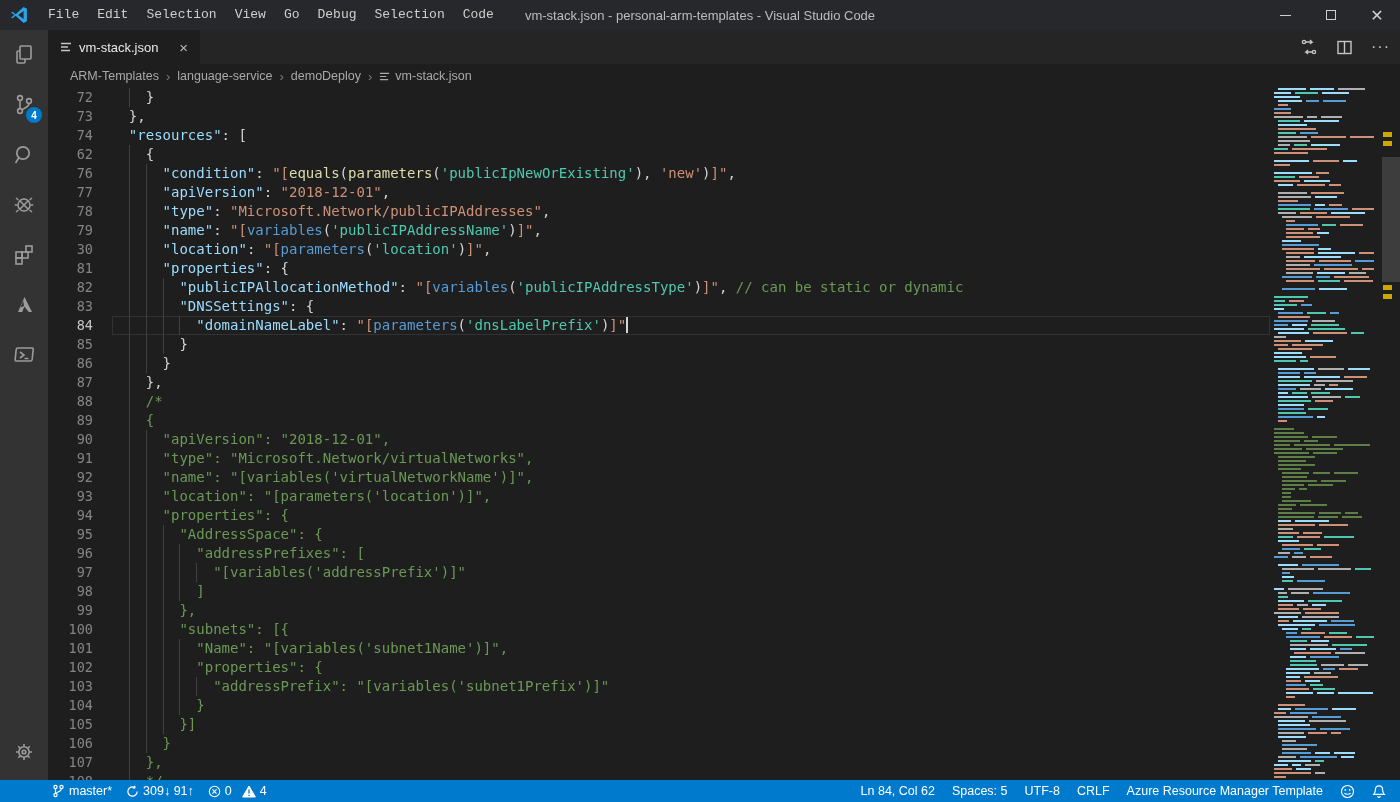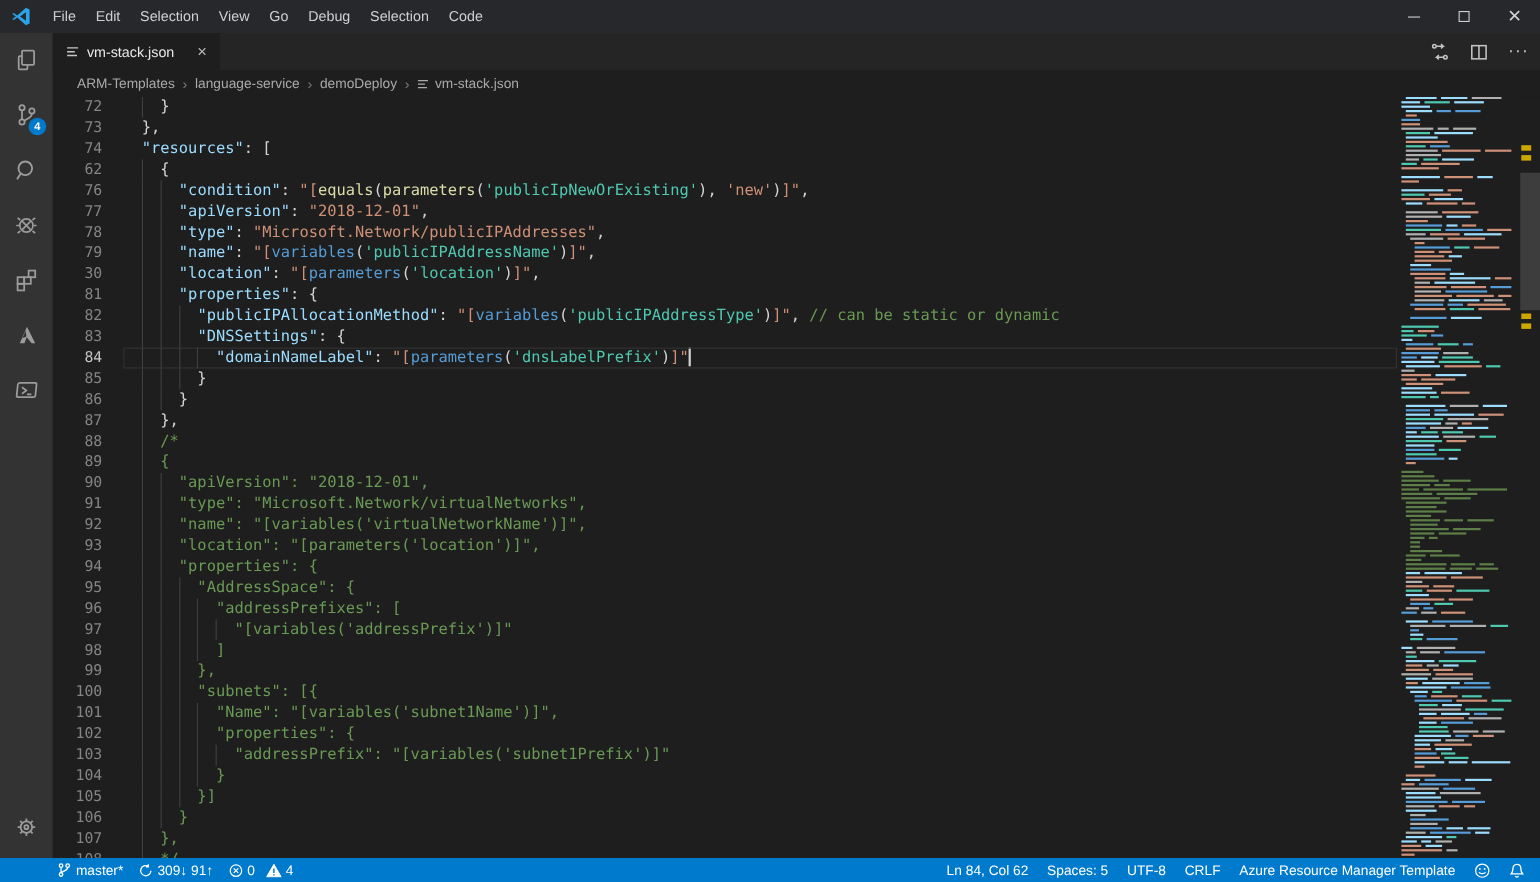--- a/index.html
+++ b/index.html
@@ -3,21 +3,21 @@
 <meta charset="utf-8">
 <style>
   * { margin:0; padding:0; box-sizing:border-box; }
   html,body { width:1400px; height:802px; overflow:hidden; background:#1e1e1e; }
   body { font-family:"Liberation Sans", sans-serif; }
   .app { position:relative; width:1400px; height:802px; background:#1e1e1e; color:#ccc; }
 
   
   .titlebar { position:absolute; top:0; left:0; right:0; height:30px; background:#27282c; display:flex; align-items:center; }
   .vscode-logo { width:20px; height:20px; margin:0 10px 0 9px; flex:0 0 auto; }
-  .menubar { display:flex; align-items:center; height:100%; }
+  .menubar { display:flex; align-items:center; height:100%;font-family:Liberation Mono, monospace; }
   .menu-item { padding:0 9px; font-size:13px; color:#cfcfcf; line-height:30px; cursor:default; }
   .win-title { position:absolute; left:50%; transform:translateX(-50%); font-size:13px; color:#bdbdbd; white-space:nowrap; }
   .win-controls { position:absolute; right:0; top:0; height:30px; display:flex; }
   .win-btn { width:46px; height:30px; display:flex; align-items:center; justify-content:center; color:#cfcfcf; font-size:13px; }
   .box-glyph { width:10px; height:10px; border:1px solid #cfcfcf; display:inline-block; }
   .min-glyph { width:11px; height:1px; background:#cfcfcf; display:inline-block; }
 
   
   .activitybar { position:absolute; top:30px; left:0; bottom:22px; width:48px; background:#333333; display:flex; flex-direction:column; align-items:center; }
   .act-item { position:relative; width:48px; height:50px; display:flex; align-items:center; justify-content:center; color:#9c9c9c; }
@@ -79,20 +79,21 @@
     <div class="menubar">
       <span class="menu-item">File</span>
       <span class="menu-item">Edit</span>
       <span class="menu-item">Selection</span>
       <span class="menu-item">View</span>
       <span class="menu-item">Go</span>
       <span class="menu-item">Debug</span>
       <span class="menu-item">Selection</span>
       <span class="menu-item">Code</span>
     </div>
+    <div class="win-title">vm-stack.json - personal-arm-templates - Visual Studio Code</div>
     <div class="win-controls">
       <div class="win-btn">
           <span class="min-glyph"></span>
         </div>
       <div class="win-btn">
           <span class="box-glyph"></span>
         </div>
       <div class="win-btn">
           <span style="font-size:16px;">✕</span>
         </div>

